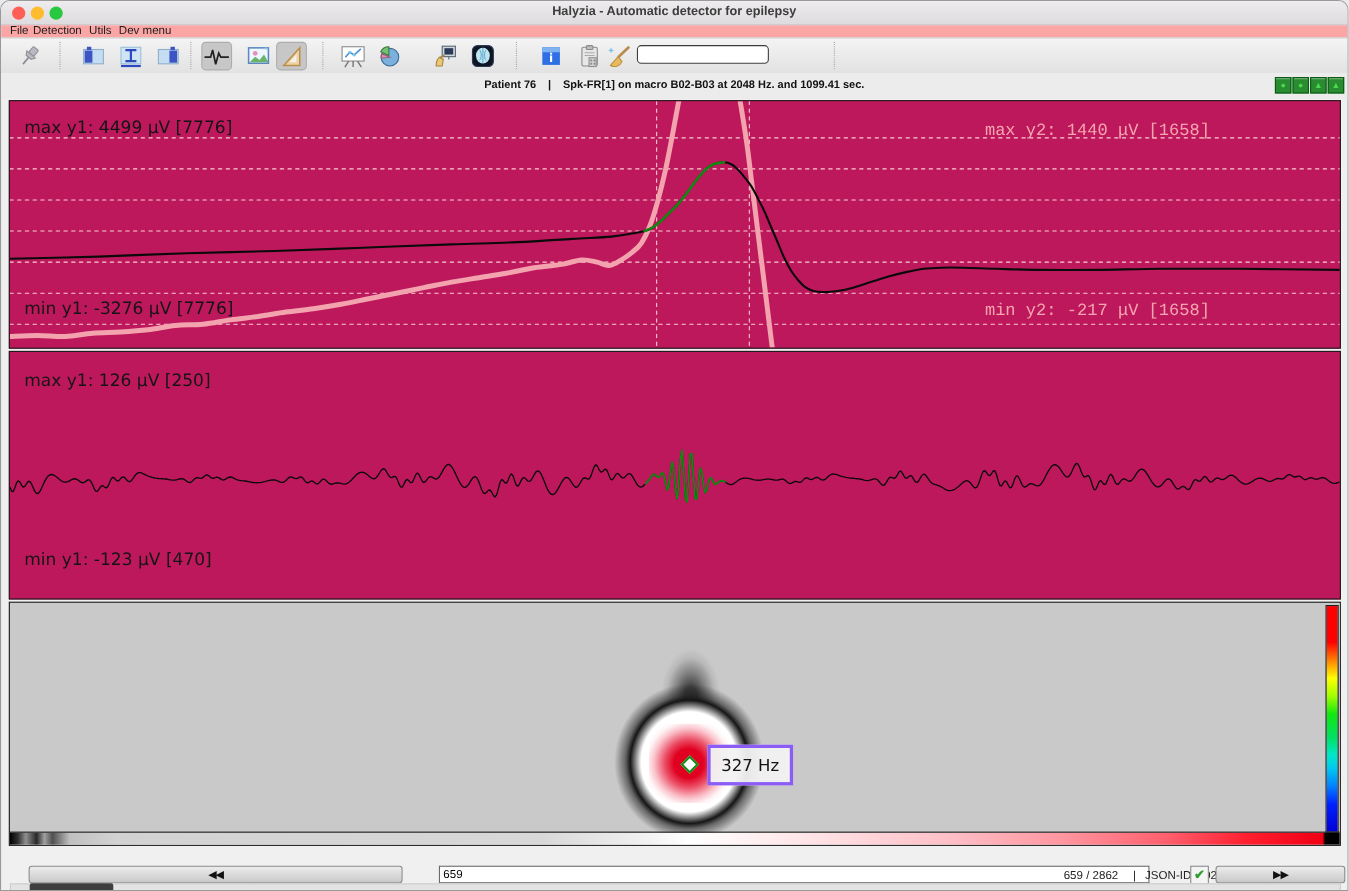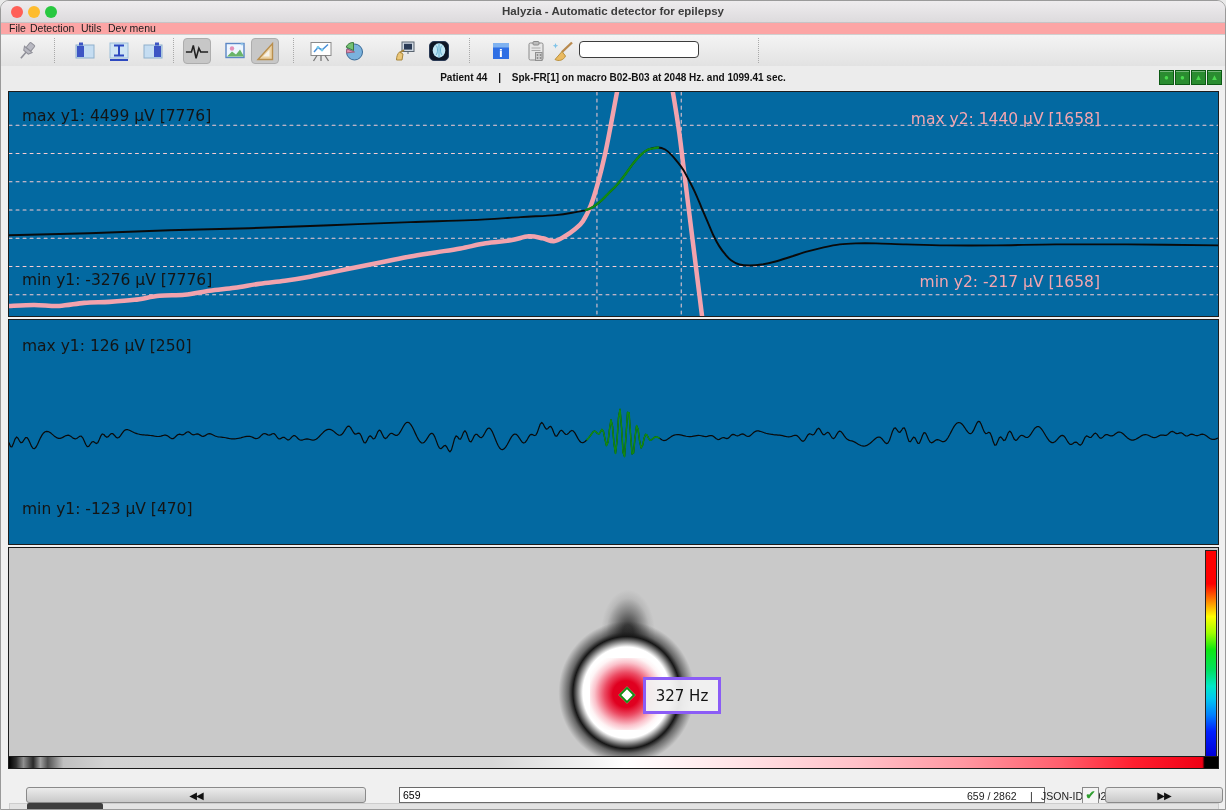--- a/index.html
+++ b/index.html
@@ -30,24 +30,24 @@
              background:#fff;font-size:10px;padding:0 4px;}
   
   .patientbar{position:absolute;left:0;top:65px;width:100%;height:24px;background:#ececec;}
   .ptext{position:absolute;left:0;right:0;top:6px;text-align:center;font-size:10px;
          font-weight:bold;color:#111;}
   .gbtn{position:absolute;top:4px;width:15px;height:15px;background:#2a8c30;
         border:1px solid #0c5a14;box-shadow:inset 0 1px 0 rgba(255,255,255,.35);
         color:#49d84e;font-size:8px;line-height:14px;text-align:center;padding:0;}
   
   .panel{position:absolute;left:7px;width:1211px;border:1.5px solid #1c1c1c;
-         box-sizing:border-box;background:#0369a1;overflow:hidden;}
+         box-sizing:border-box;background:#be185d;overflow:hidden;}
   .panel svg{position:absolute;left:0;top:0;width:100%;height:100%;}
   .plotlabel{position:absolute;font-family:"DejaVu Sans",sans-serif;font-size:15.5px;color:#141414;}
-  .plotlabel.pink{color:#f4a6b0;}
+  .plotlabel.pink{color:#f4a6b0;font-family:Liberation Mono, monospace;}
   
   .p3bg{position:absolute;inset:0;background:#c9c9c9;}
   .strip{position:absolute;left:0;bottom:0;width:100%;height:11px;border-top:1px solid #1c1c1c;}
   .cbar{position:absolute;right:1px;top:2px;width:10px;height:205px;border:1px solid #222;}
   .freqbox{position:absolute;background:rgba(242,242,242,.95);border:3px solid #8b5cf6;
            font-family:"DejaVu Sans",sans-serif;font-size:15px;color:#141414;
            display:flex;align-items:center;justify-content:center;}
   .diamond{position:absolute;width:8px;height:8px;background:#fff;border:2.5px solid #128c12;
            transform:rotate(45deg);}
   
@@ -202,21 +202,21 @@
         <path d="M5.5 4l.8 2 2 .8-2 .8-.8 2-.8-2-2-.8 2-.8z" fill="#7fc3e8"></path>
       </svg>
     </button>
 
     <input class="searchbox" style="left: 578px; width: 110px;" type="text" value="">
     <div class="tsep" style="left:757px"></div>
   </div>
 
   <div class="patientbar">
     <div class="ptext">
-      <span>Patient 44</span>
+      <span>Patient 76</span>
       <span style="margin:0 8px">|</span>
       <span>Spk-FR[1] on macro B02-B03 at 2048 Hz. and 1099.41 sec.</span>
     </div>
     <button class="gbtn" style="left: 1158px; background: rgb(42, 140, 48);">●</button>
     <button class="gbtn" style="left: 1174px; background: rgb(42, 140, 48);">●</button>
     <button class="gbtn" style="left: 1190px; background: rgb(42, 140, 48);">▲</button>
     <button class="gbtn" style="left: 1206px; background: rgb(42, 140, 48);">▲</button>
   </div>
 
   <div class="panel" style="top:90px;height:226px">

